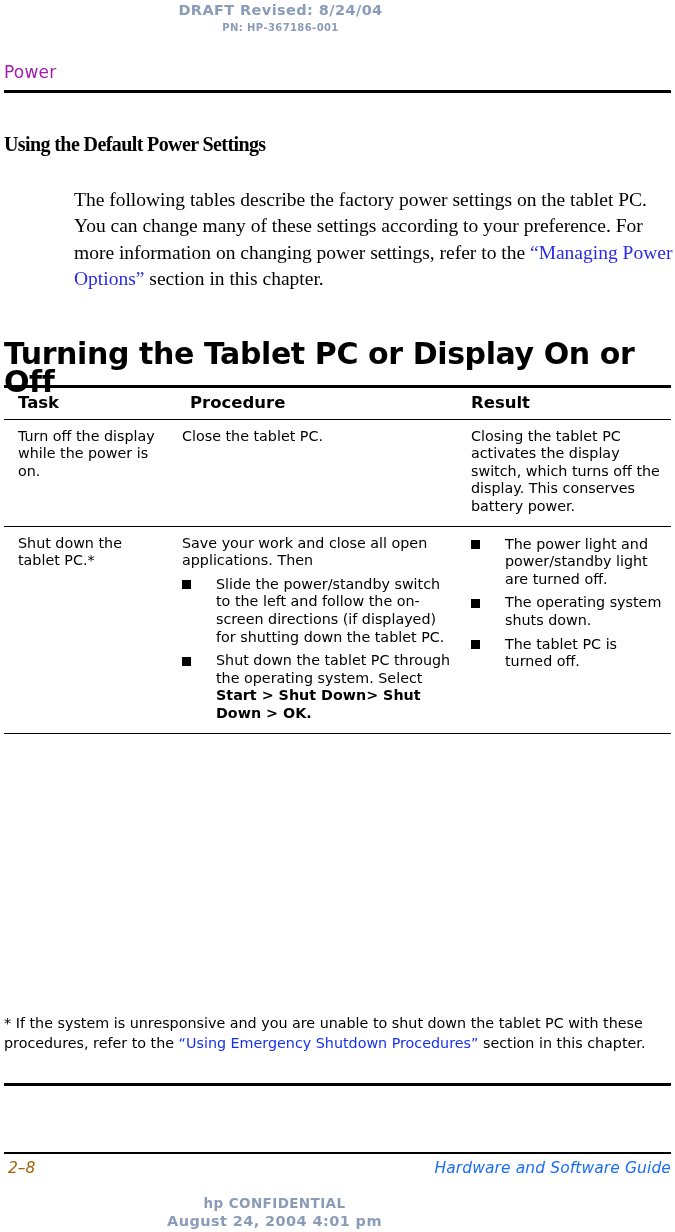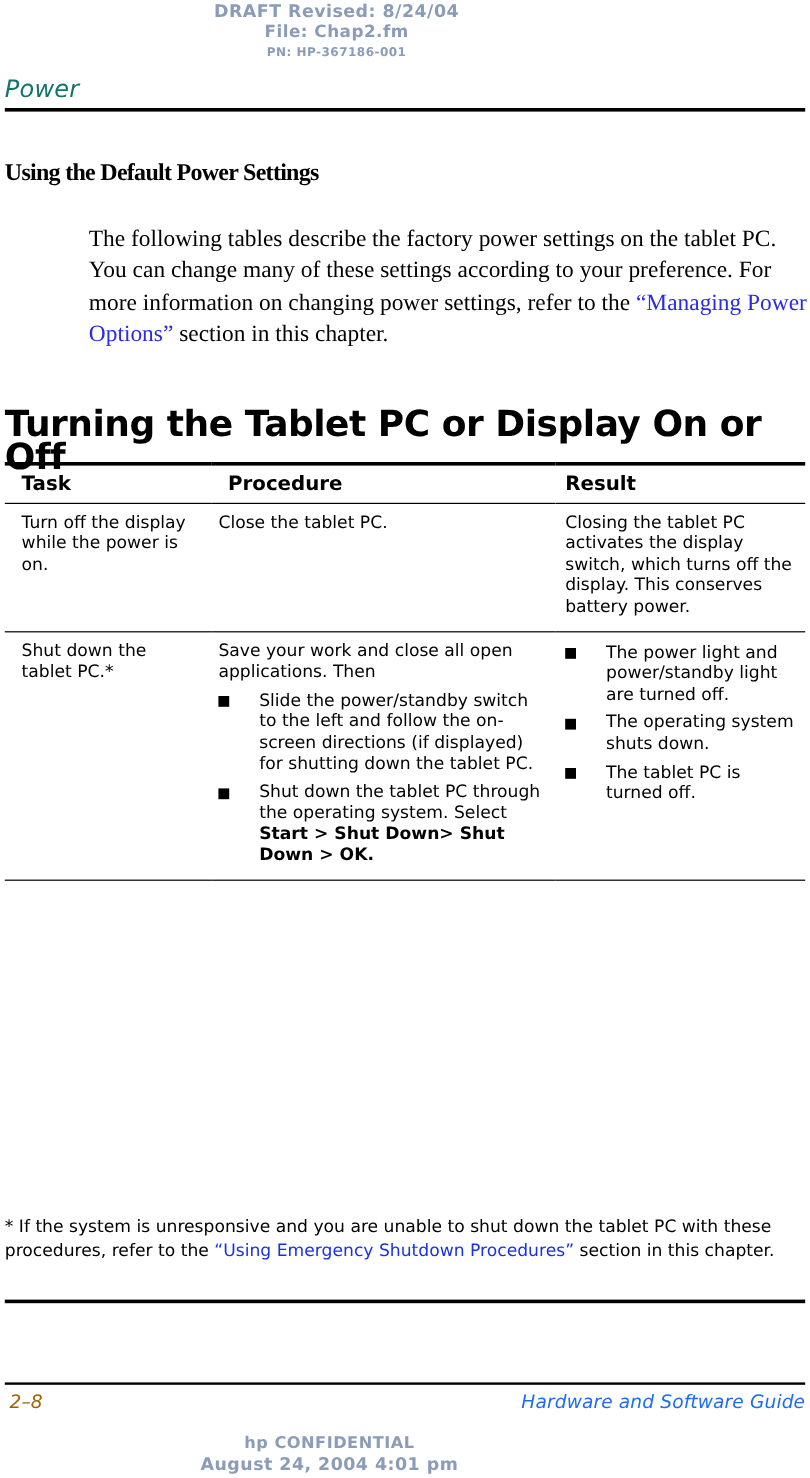--- a/index.html
+++ b/index.html
@@ -31,23 +31,22 @@
   .draft-stamp .l1 { font-size: 14.5px; line-height: 17px; }
   .draft-stamp .l2 { font-size: 14px;  line-height: 17px; }
   .draft-stamp .l3 { font-size: 10px;  line-height: 17px; }
 
   
   .running-header {
     position: absolute;
     top: 62px;
     left: 4px;
     font-family: "DejaVu Sans", "Liberation Sans", sans-serif;
-    font-style: italic;
-    font-size: 20px;
-    color: #0f766e;
+    font-size: 17px;
+    color: #a21caf;
     letter-spacing: 0.2px;
   }
   .header-rule {
     position: absolute;
     top: 90px;
     left: 4px;
     width: 667px;
     height: 3px;
     background: #000;
   }
@@ -227,21 +226,20 @@
     letter-spacing: 0.4px;
   }
   .confidential .c1 { font-size: 13.5px; line-height: 17px; }
   .confidential .c2 { font-size: 14.5px; line-height: 18px; }
 </style>
 </head>
 <body>
 
 <div class="draft-stamp">
   <div class="l1">DRAFT Revised: 8/24/04</div>
-  <div class="l2">File: Chap2.fm</div>
   <div class="l3">PN: HP-367186-001</div>
 </div>
 
 <div class="running-header">Power</div>
 <div class="header-rule"></div>
 
 <div class="content">
 
   <h1 class="doc-title">Using the Default Power Settings</h1>
 

